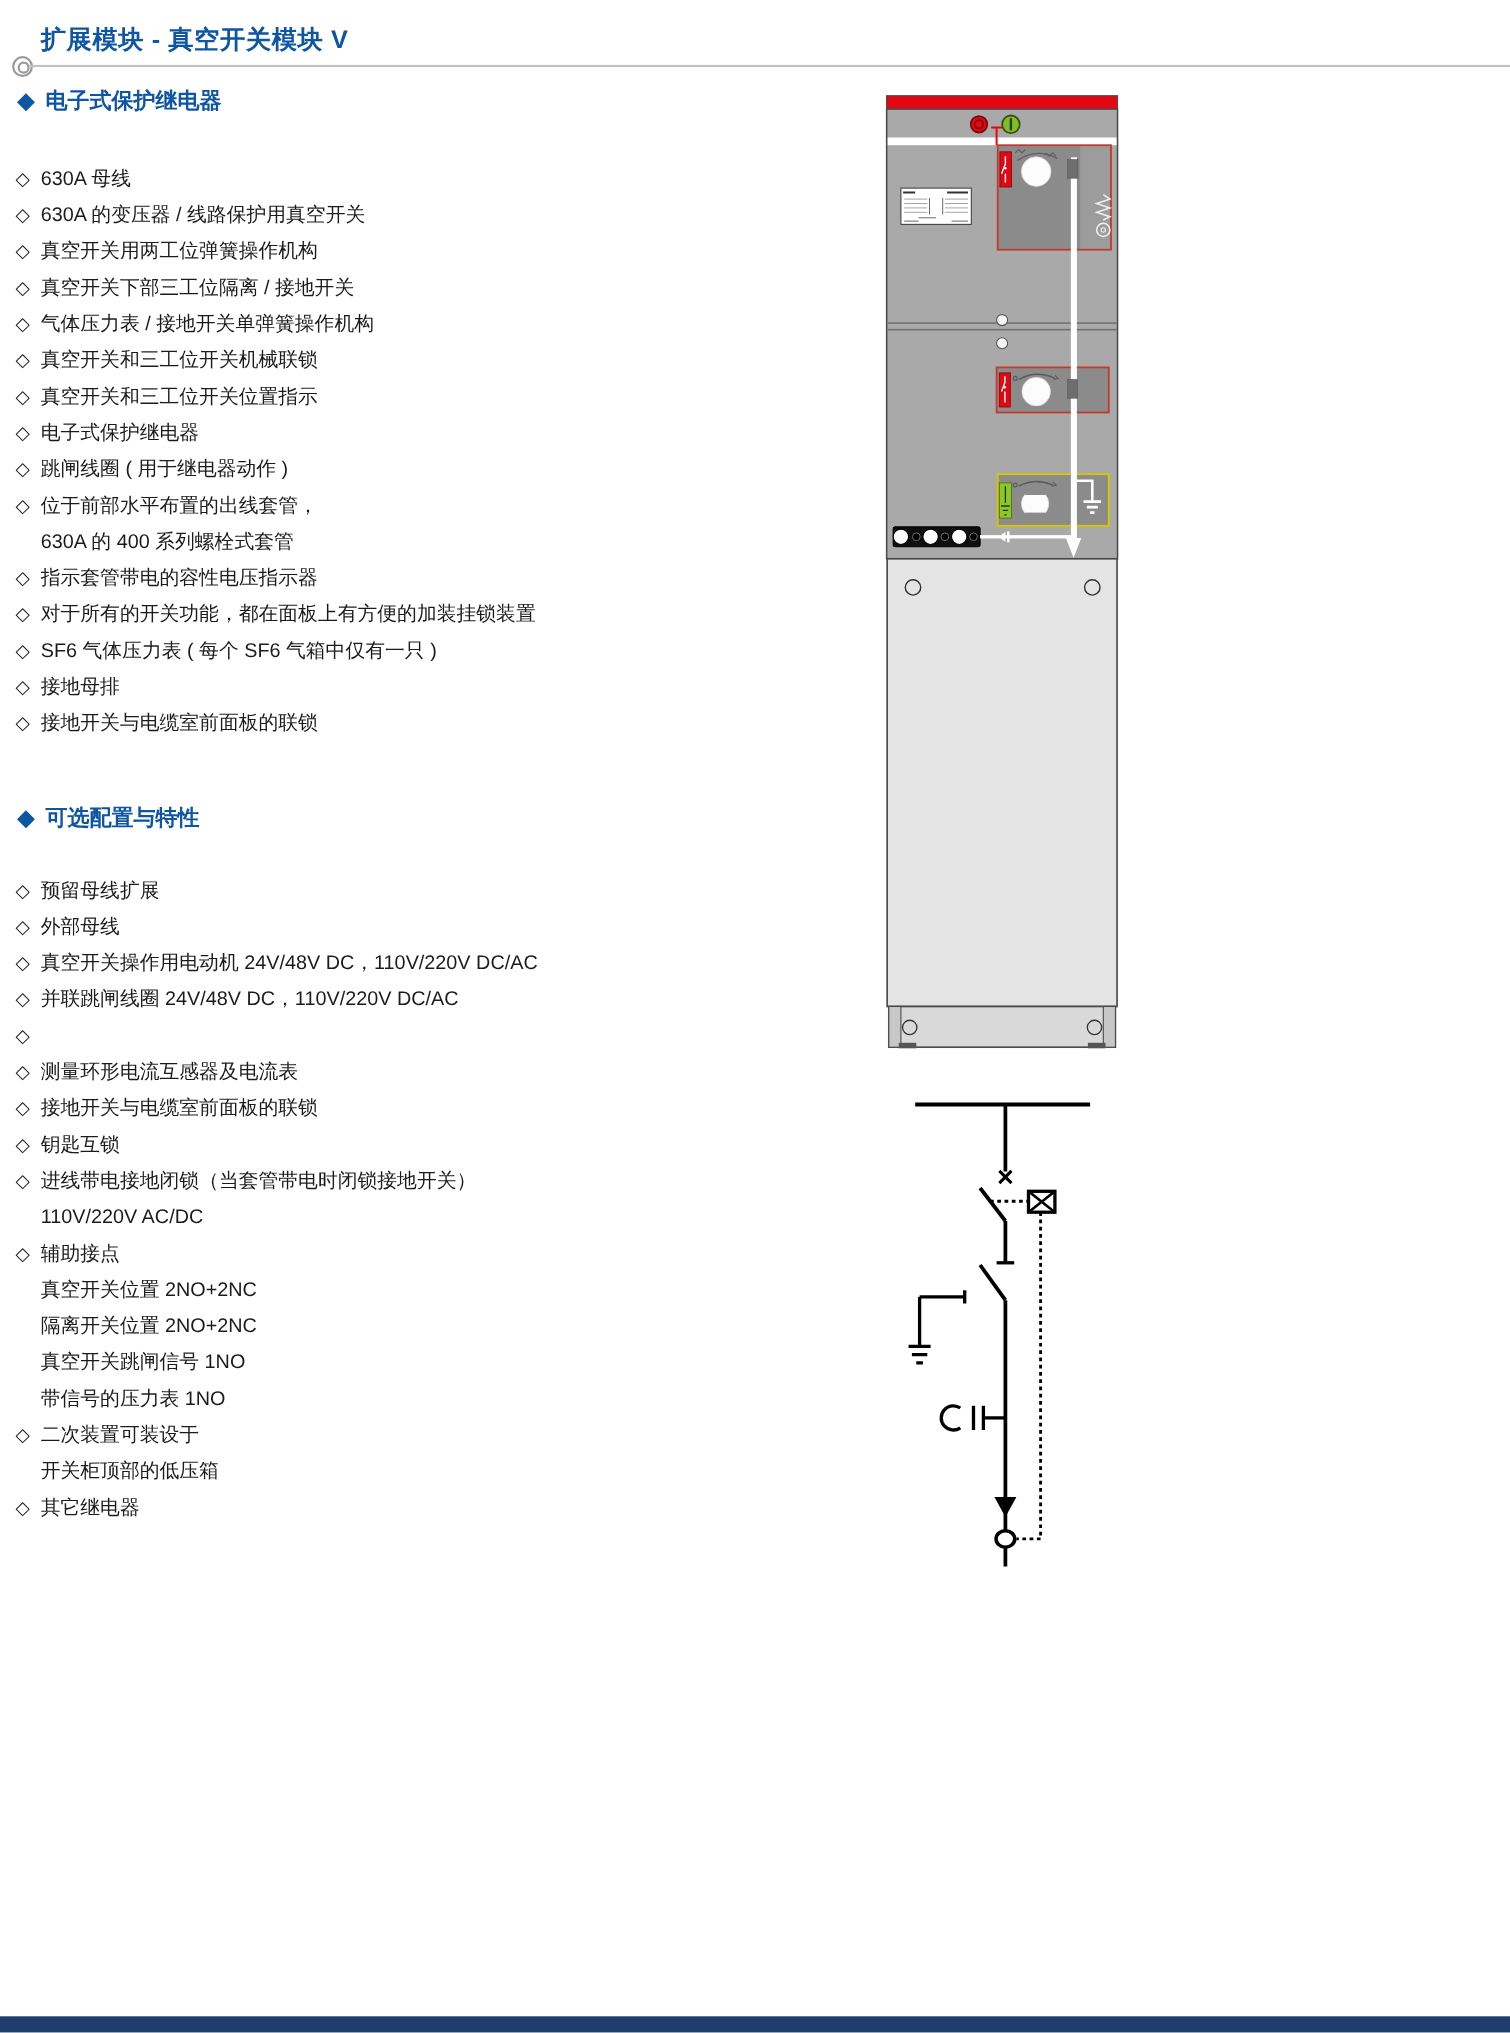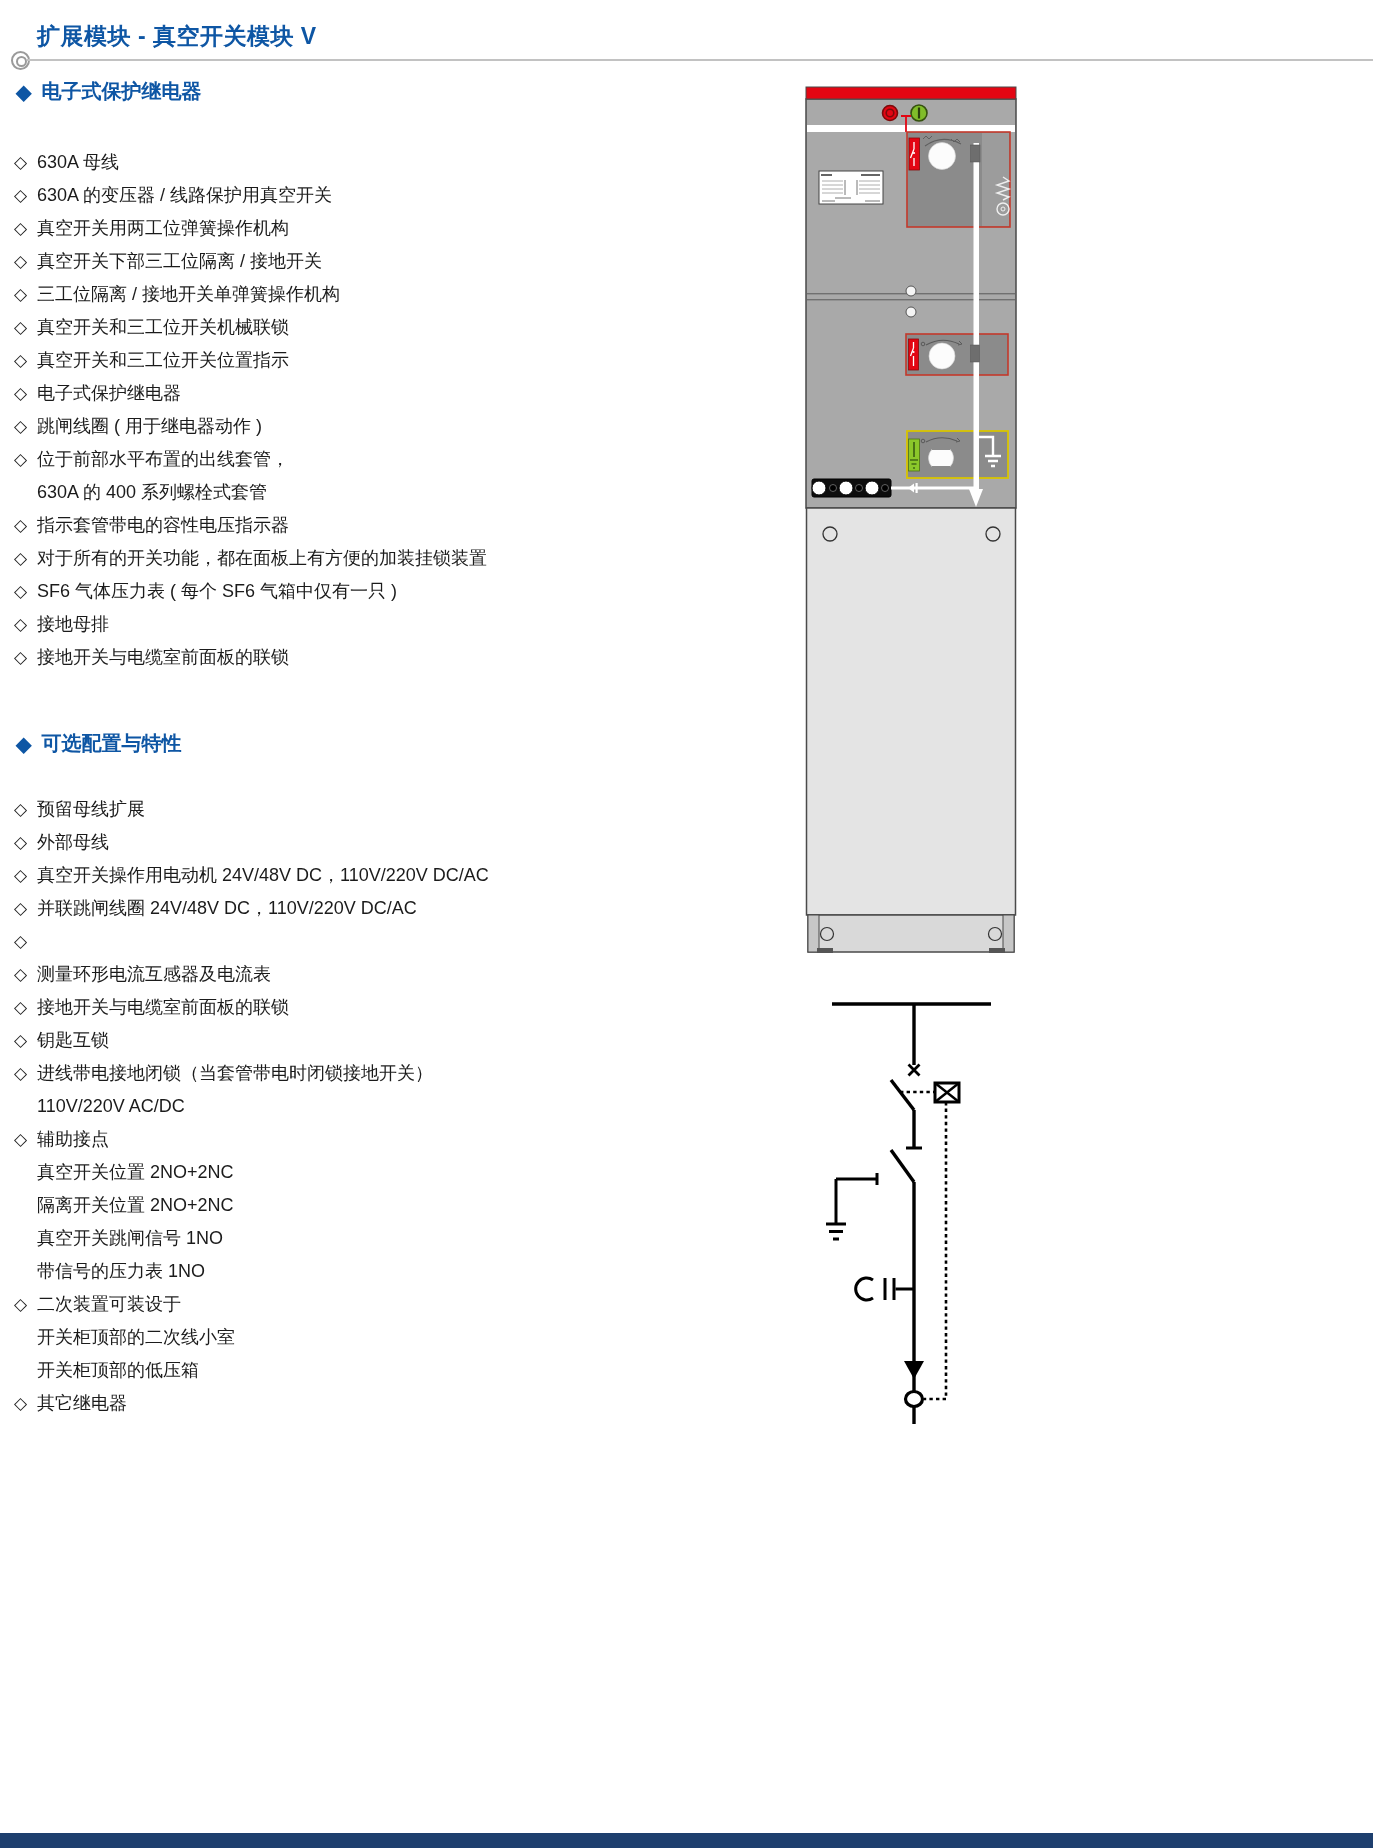--- a/index.html
+++ b/index.html
@@ -53,21 +53,21 @@
     <div class="li">
         <span class="blt">◇</span>
         <span>真空开关用两工位弹簧操作机构</span>
       </div>
     <div class="li">
         <span class="blt">◇</span>
         <span>真空开关下部三工位隔离 / 接地开关</span>
       </div>
     <div class="li">
         <span class="blt">◇</span>
-        <span>三工位隔离 / 接地开关单弹簧操作机构</span>
+        <span>气体压力表 / 接地开关单弹簧操作机构</span>
       </div>
     <div class="li">
         <span class="blt">◇</span>
         <span>真空开关和三工位开关机械联锁</span>
       </div>
     <div class="li">
         <span class="blt">◇</span>
         <span>真空开关和三工位开关位置指示</span>
       </div>
     <div class="li">
@@ -163,23 +163,20 @@
       </div>
     <div class="li cont">
         <span>真空开关跳闸信号 1NO</span>
       </div>
     <div class="li cont">
         <span>带信号的压力表 1NO</span>
       </div>
     <div class="li">
         <span class="blt">◇</span>
         <span>二次装置可装设于</span>
-      </div>
-    <div class="li cont">
-        <span>开关柜顶部的二次线小室</span>
       </div>
     <div class="li cont">
         <span>开关柜顶部的低压箱</span>
       </div>
     <div class="li">
         <span class="blt">◇</span>
         <span>其它继电器</span>
       </div>
   </div>
 

